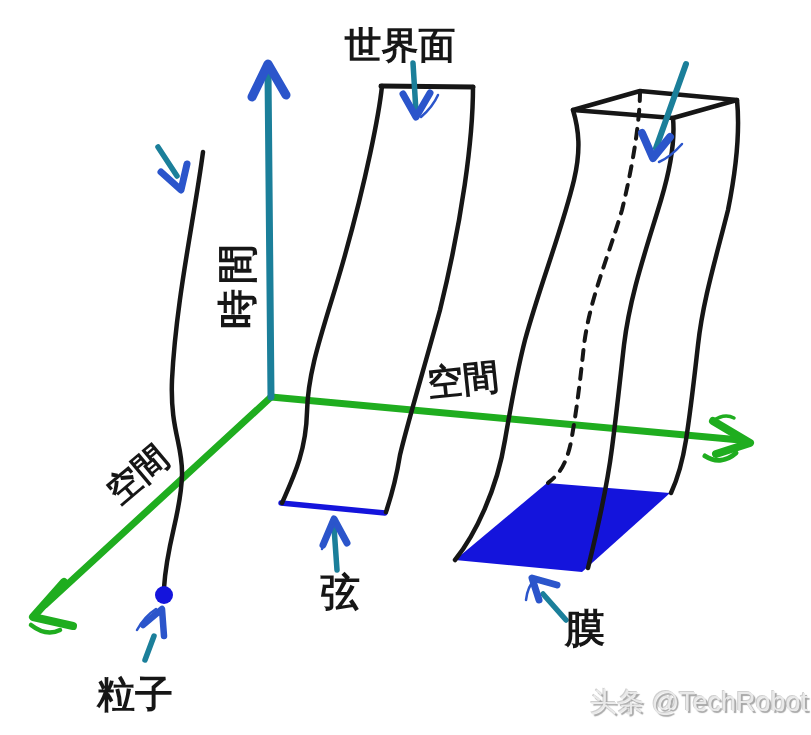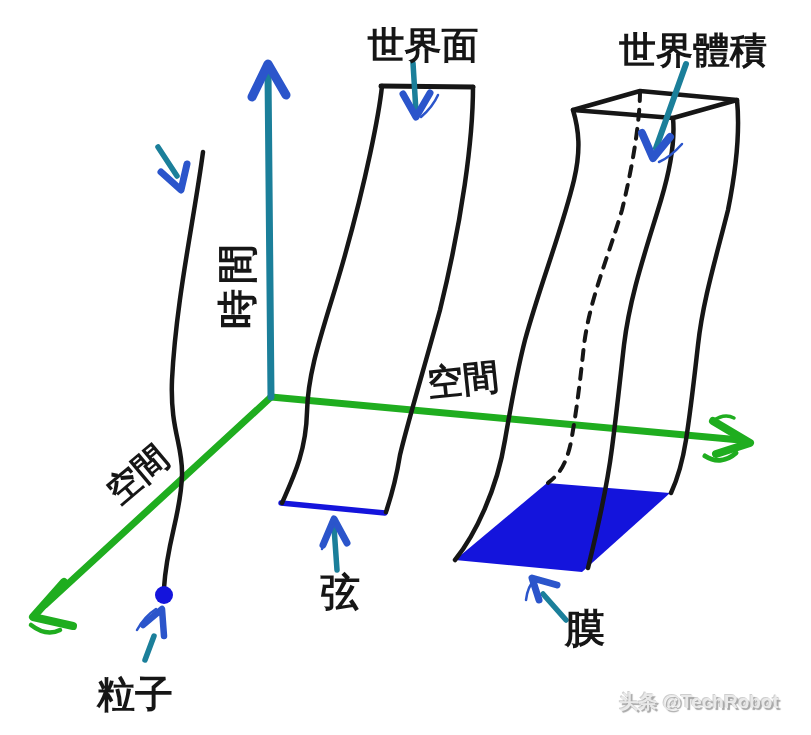--- a/index.html
+++ b/index.html
@@ -13,35 +13,35 @@
   .canvas svg{position:absolute;left:0;top:0;}
   .label{
     position:absolute;
     font-weight:700;
     color:var(--ink,#161616);
     white-space:nowrap;
     transform:translate(-50%,-50%);
     line-height:1;
   }
   #worldline-label {left:141px;top:108px;font-size:37px;}
-  #worldsheet-label{left:400px;top:45px; font-size:37px;margin-left:23px;}
+  #worldsheet-label{left:400px;top:45px; font-size:37px;}
   #worldvolume-label{left:693px;top:50px;font-size:37px;}
   #time-label{left:237px;top:284px;font-size:40px;letter-spacing:5px;
               transform:translate(-50%,-50%) rotate(-90deg);}
   #space-right-label{left:463px;top:380px;font-size:36px;
               transform:translate(-50%,-50%) rotate(-6deg);}
   #space-left-label{left:137px;top:474px;font-size:34px;
               transform:translate(-50%,-50%) rotate(-40deg);}
   #string-label  {left:340px;top:592px;font-size:40px;}
   #brane-label   {left:585px;top:628px;font-size:40px;}
   #particle-label{left:135px;top:694px;font-size:38px;}
   #watermark{
     position:absolute;left:699px;top:702px;
     transform:translate(-50%,-50%);
-    font-size:19px;font-weight:700;white-space:nowrap;
+    font-size:27px;font-weight:400;white-space:nowrap;
     color:var(--watermark-gray,#e9e9e9);
     text-shadow:2px 2px 1px #a6a6a6,-1px -1px 0 #cfcfcf;
   }
   
   .nf{fill:none;}
   .s-ink {stroke:var(--ink,#161616);}
   .s-teal{stroke:var(--time-axis-teal,#1b7f9a);}
   .s-green{stroke:var(--space-axis-green,#1fad1f);}
   .s-blue{stroke:var(--arrowhead-blue,#2b55cb);}
   .s-objblue{stroke:var(--object-blue,#1414dc);}
@@ -121,21 +121,20 @@
       </g>
       <g>
         <line class="s-teal" x1="145" y1="660" x2="154" y2="636" stroke-width="5.5"></line>
         <polyline class="nf s-blue" points="143,625 162,609 164,636" stroke-width="6.5"></polyline>
         <path class="nf s-blue" d="M137,630 C142,621 148,614 156,609" stroke-width="2.5"></path>
       </g>
     </g>
   </svg>
 
   <div class="label" id="worldsheet-label">世界面</div>
-  <div class="label" id="worldvolume-label">世界體積</div>
   <div class="label" id="time-label">時間</div>
   <div class="label" id="space-right-label">空間</div>
   <div class="label" id="space-left-label">空間</div>
   <div class="label" id="string-label">弦</div>
   <div class="label" id="brane-label">膜</div>
   <div class="label" id="particle-label">粒子</div>
 
   <div id="watermark">头条 @TechRobot</div>
 </div>
 

